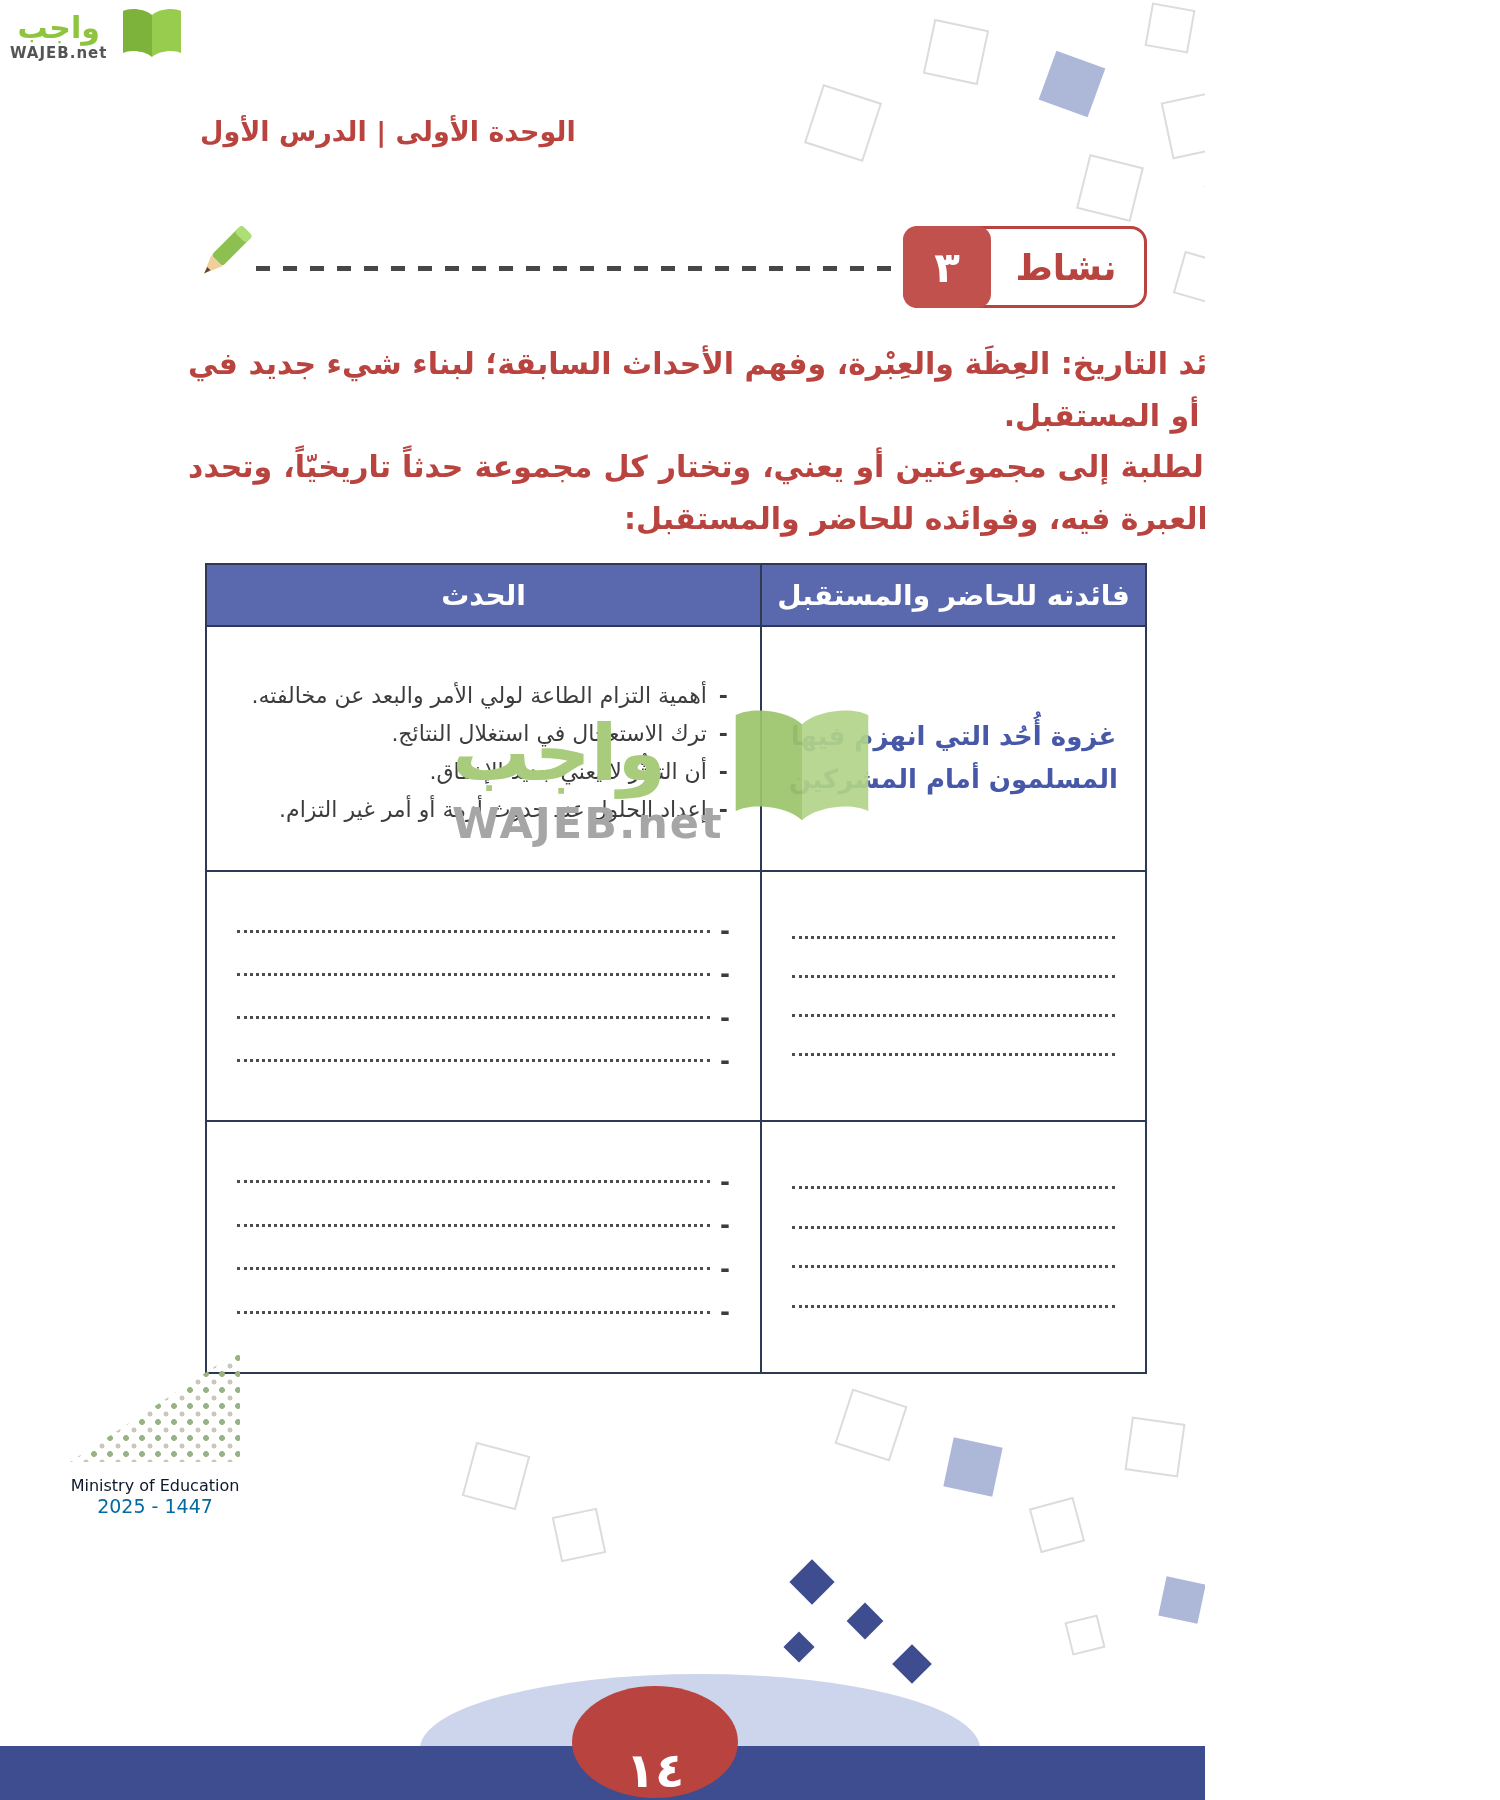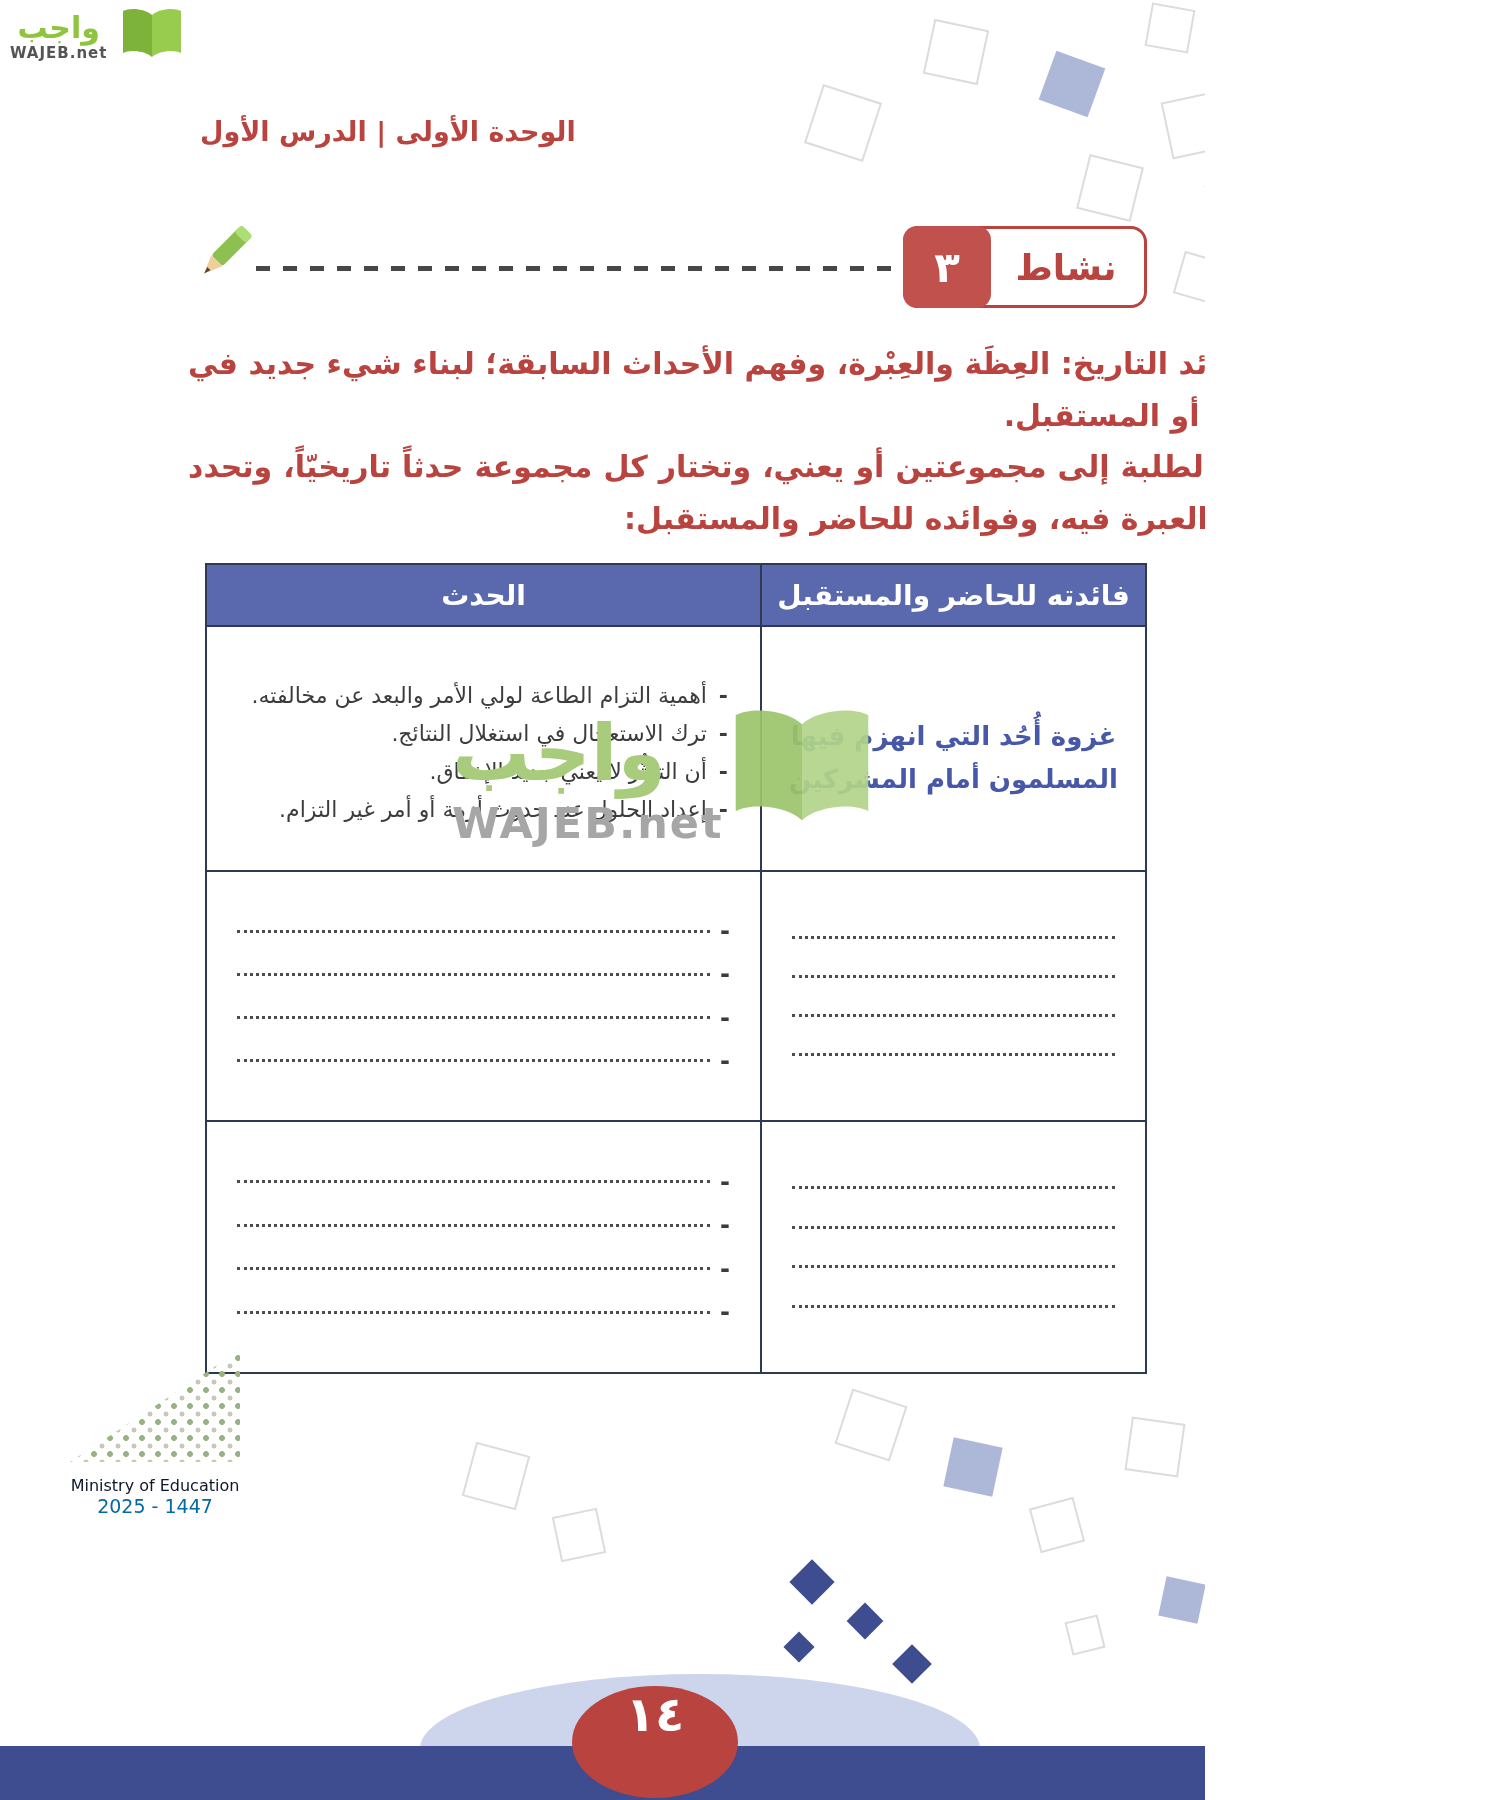--- a/index.html
+++ b/index.html
@@ -58,21 +58,21 @@
   
   .wm { position:absolute; z-index:5; pointer-events:none; }
   .wm-ar { left:452px; top:708px; font-size:78px; font-weight:bold; color:#a9cc7c; }
   .wm-en { left:452px; top:798px; font-size:43px; font-weight:bold; color:#a6a6a6; letter-spacing:2px; }
   .wm-book { left:722px; top:700px; opacity:.92; }
 
   
   .band { position:absolute; left:420px; top:1674px; width:560px; height:150px; background:#ccd5ec; border-radius:50%; z-index:1; }
   .footer-bar { position:absolute; left:0; top:1746px; width:1500px; height:54px; background:#3d4d8f; z-index:2; }
   .page-badge { position:absolute; left:572px; top:1686px; width:166px; height:112px; background:#b9433e; border-radius:50%;
-                display:flex; align-items:flex-start; justify-content:center; color:#fff; font-size:48px; font-weight:bold; z-index:5; }
+                display:flex; align-items:flex-end; justify-content:center; color:#fff; font-size:48px; font-weight:bold; z-index:5; }
 
   .moe { position:absolute; left:70px; top:1350px; width:190px; z-index:2; }
   .moe-dots { width:170px; height:112px; clip-path:polygon(100% 0, 100% 100%, 0 100%);
               background-image:radial-gradient(#98b37e 2.6px, transparent 3.2px), radial-gradient(#c3cbb8 2.2px, transparent 2.8px);
               background-size:16px 16px, 16px 16px; background-position:0 0, 8px 8px; }
   .moe-ar { margin-top:10px; width:170px; direction:rtl; text-align:center; font-size:32px; font-weight:bold; color:#a3b584; }
   .moe-en { width:170px; text-align:center; font-size:16px; color:#0f172a; margin-top:14px; }
   .moe-year { width:170px; text-align:center; font-size:19px; color:#0369a1; }
 </style>
 </head>

